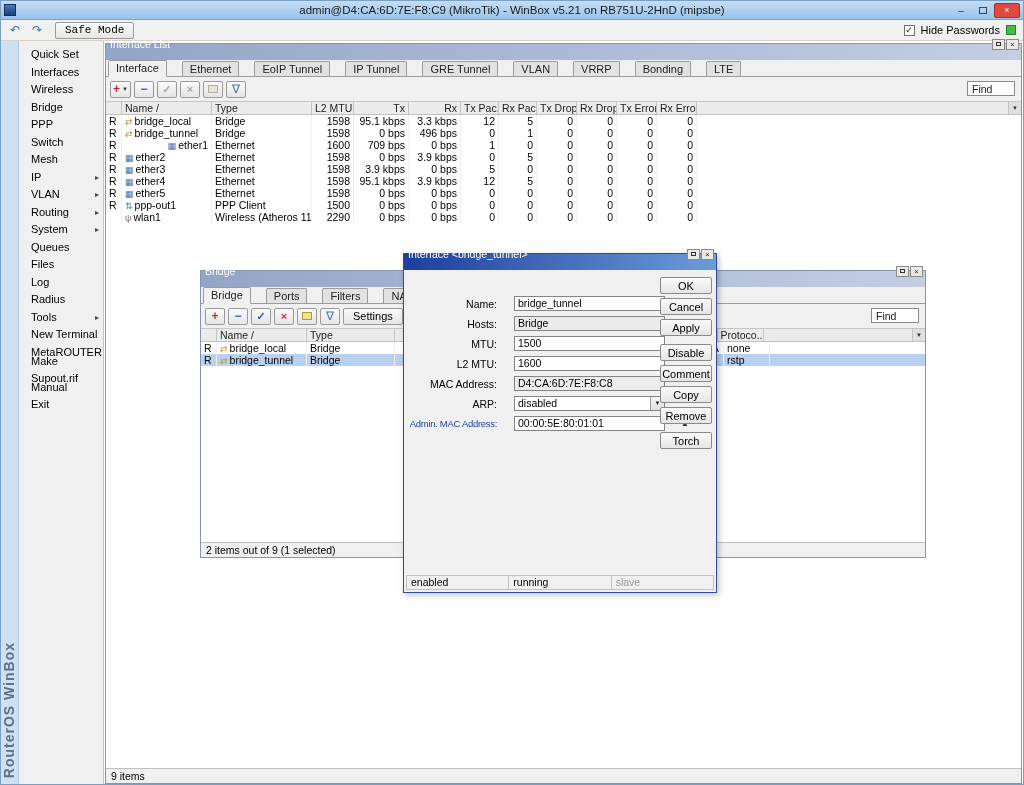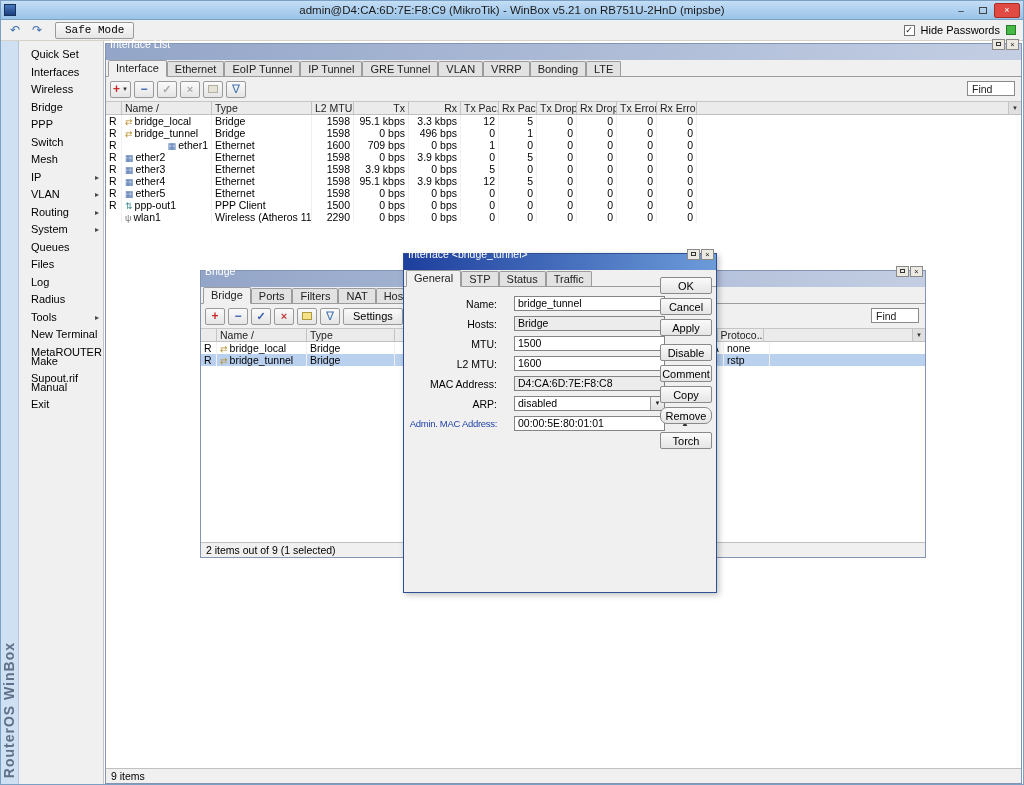--- a/index.html
+++ b/index.html
@@ -51,21 +51,21 @@
   .win-title { position:absolute; top:0; left:0; right:0; height:15px; display:flex; align-items:center;
     padding:0 2px 16px 4px; color:#fff; font-size:10.5px; }
   .win.inactive > .win-title { background:linear-gradient(90deg,#93a5c8,#c3cee3); }
   .win.active   > .win-title { background:linear-gradient(90deg,#1d3f9d,#6c9bd9); }
   .wbtns { margin-left:auto; display:flex; gap:1px; }
   .wbtn { width:13px; height:11px; background:#ece9e2; border:1px solid #8a8a8a; color:#222;
     display:flex; align-items:center; justify-content:center; font-size:7.5px; line-height:7px; }
   .wbtn .sq { width:5px; height:4px; border:1px solid #333; display:block; }
   
   .tabbar { position:absolute; top:15px; left:0; right:0; height:18px; display:flex; align-items:flex-end;
-    padding:2px 2px 0 2px; gap:0; border-bottom:1px solid #9c9c9c; }
+    padding:2px 2px 0 2px; gap:15px; border-bottom:1px solid #9c9c9c; }
   .tab { height:15px; line-height:13px; padding:1px 7px; background:#e2e2e2; color:#222;
     border:1px solid #9c9c9c; border-bottom:none; border-radius:2px 2px 0 0; white-space:nowrap; }
   .tab.active { background:#f0f0f0; height:17px; margin-bottom:-1px; border-bottom:1px solid #f0f0f0; }
   
   .wtoolbar { position:absolute; top:33px; left:0; right:0; height:24px; display:flex; align-items:center;
     gap:3px; padding:0 4px; }
   .tbtn { min-width:20px; height:17px; padding:0 2px; display:flex; align-items:center; justify-content:center;
     background:linear-gradient(#fafafa,#e5e5e5); border:1px solid #9a9a9a; border-radius:2px;
     font-size:12px; font-weight:bold; }
   .tbtn .dd { font-size:6px; color:#333; margin-left:2px; font-weight:normal; }
@@ -496,26 +496,20 @@
     <div class="win active win-dlg">
       <div class="win-title">
         <span>Interface &lt;bridge_tunnel&gt;</span>
         <div class="wbtns">
           <div class="wbtn">
               <span class="sq"></span>
             </div>
           <div class="wbtn">×</div>
         </div>
       </div>
-      <div class="tabbar">
-          <div class="tab active">General</div>
-          <div class="tab">STP</div>
-          <div class="tab">Status</div>
-          <div class="tab">Traffic</div>
-        </div>
       <div class="dlg-form">
           <div class="frow">
             <span class="lbl">Name:</span>
             <div class="fld">bridge_tunnel</div>
           </div>
           <div class="frow">
             <span class="lbl">Hosts:</span>
             <div class="fld readonly">Bridge</div>
           </div>
           <div class="frow">
@@ -540,19 +534,24 @@
             <span class="up-arr">▲</span>
           </div>
         </div>
       <div>
           <div class="dlg-btn" style="top: 23px;">OK</div>
           <div class="dlg-btn" style="top: 44px;">Cancel</div>
           <div class="dlg-btn" style="top: 65px;">Apply</div>
           <div class="dlg-btn" style="top: 90px;">Disable</div>
           <div class="dlg-btn" style="top: 111px;">Comment</div>
           <div class="dlg-btn" style="top: 132px;">Copy</div>
-          <div class="dlg-btn" style="top: 153px; border-radius: 7px;">Remove</div>
+          <div class="dlg-btn" style="top: 153px;">Remove</div>
           <div class="dlg-btn" style="top: 178px;">Torch</div>
+        </div>
+      <div class="dlg-status">
+          <div class="seg">enabled</div>
+          <div class="seg">running</div>
+          <div class="seg dimtxt">slave</div>
         </div>
     </div>
 
   </div>
 </div>
 
 </body></html>

